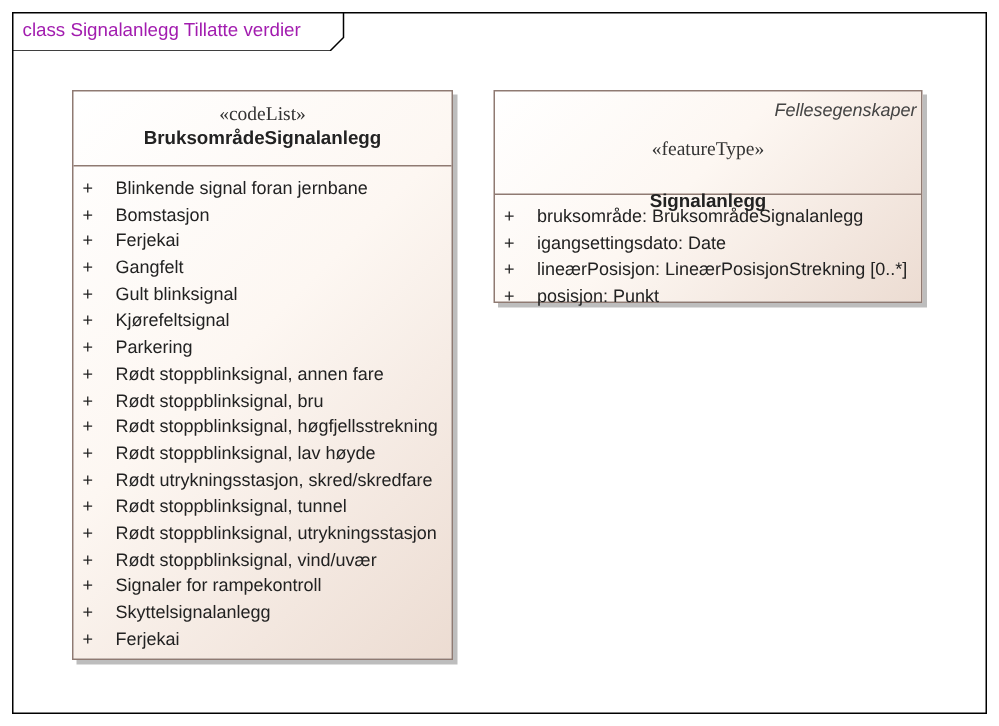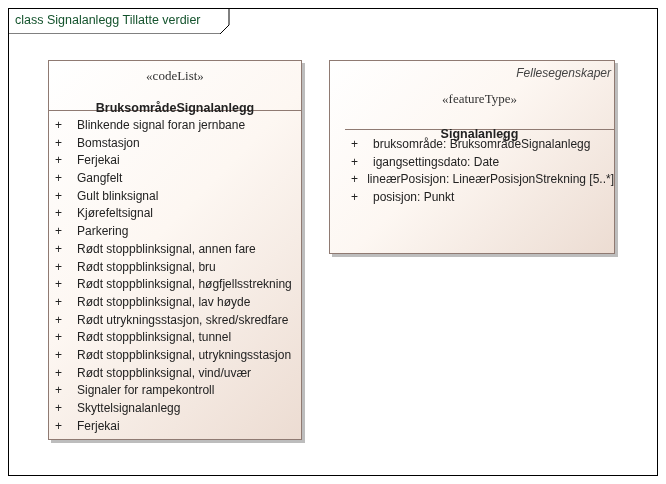--- a/index.html
+++ b/index.html
@@ -2,21 +2,21 @@
 <html><head>
 <meta charset="utf-8">
 <style>
   html, body { margin:0; padding:0; background:#ffffff; }
   body { width:666px; height:484px; position:relative; overflow:hidden;
          font-family:"Liberation Sans", sans-serif; }
   .frame { position:absolute; left:8px; top:8px; width:650px; height:468px;
            border:1px solid #000; box-sizing:border-box; }
   .frame-tab { position:absolute; left:8px; top:8px; height:26px; }
   .frame-tab svg { position:absolute; left:0; top:0; }
-  .frame-title { position:absolute; left:7px; top:5px; font-size:12.5px; color:#14532d;
+  .frame-title { position:absolute; left:7px; top:5px; font-size:12.5px; color:#a21caf;
                  white-space:nowrap; }
   .cls { position:absolute; box-sizing:border-box; border:1px solid #8f7a72;
          background:linear-gradient(135deg, #ffffff 0%, #fdf7f2 45%, #ecdcd2 100%);
          box-shadow:3px 3px 0 #bdbdbd; }
   .cls .head { text-align:center; border-bottom:1px solid #8f7a72; box-sizing:border-box; position:relative; }
   .stereo { font-size:13px; color:#333;font-family:Liberation Serif, serif; }
   .cname { font-size:12.5px; font-weight:bold; color:#222; }
   .pkg { position:absolute; right:3px; top:5px; font-size:12px; font-style:italic; color:#444; }
   .rows { padding-top:6px; }
   .row { display:flex; font-size:12px; color:#222; height:17.7px; line-height:17.7px; white-space:nowrap; }
@@ -30,21 +30,21 @@
 <div class="frame-tab">
   <svg width="222" height="26">
     <polyline points="0,26 212,26 221,17 221,0" fill="none" stroke="#000" stroke-width="1"></polyline>
   </svg>
   <span class="frame-title">class Signalanlegg Tillatte verdier</span>
 </div>
 
 <div class="cls" style="left:48px; top:60px; width:254px; height:380px;">
   <div class="head" style="height:50px; padding-top:7px;">
     <div class="stereo">«codeList»</div>
-    <div class="cname" style="margin-top:17px;">BruksområdeSignalanlegg</div>
+    <div class="cname" style="margin-top:1px;">BruksområdeSignalanlegg</div>
   </div>
   <div class="rows" id="codelist-rows">
       <div class="row">
         <span class="vis">+</span>
         <span class="txt">Blinkende signal foran jernbane</span>
       </div>
       <div class="row">
         <span class="vis">+</span>
         <span class="txt">Bomstasjon</span>
       </div>
@@ -108,39 +108,39 @@
         <span class="vis">+</span>
         <span class="txt">Skyttelsignalanlegg</span>
       </div>
       <div class="row">
         <span class="vis">+</span>
         <span class="txt">Ferjekai</span>
       </div>
     </div>
 </div>
 
-<div class="cls" style="left:329px; top:60px; width:286px; height:194px;padding-left:15px;">
+<div class="cls" style="left:329px; top:60px; width:286px; height:142px;">
   <div class="head" style="height:69px;">
     <span class="pkg">Fellesegenskaper</span>
     <div style="padding-top:30px;">
       <div class="stereo">«featureType»</div>
       <div class="cname" style="margin-top:20px;">Signalanlegg</div>
     </div>
   </div>
   <div class="rows" id="ft-rows" style="padding-top:6px;">
       <div class="row">
         <span class="vis">+</span>
         <span class="txt">bruksområde: BruksområdeSignalanlegg</span>
       </div>
       <div class="row">
         <span class="vis">+</span>
         <span class="txt">igangsettingsdato: Date</span>
       </div>
       <div class="row">
         <span class="vis">+</span>
-        <span class="txt">lineærPosisjon: LineærPosisjonStrekning [5..*]</span>
+        <span class="txt">lineærPosisjon: LineærPosisjonStrekning [0..*]</span>
       </div>
       <div class="row">
         <span class="vis">+</span>
         <span class="txt">posisjon: Punkt</span>
       </div>
     </div>
 </div>
 
 </body></html>

